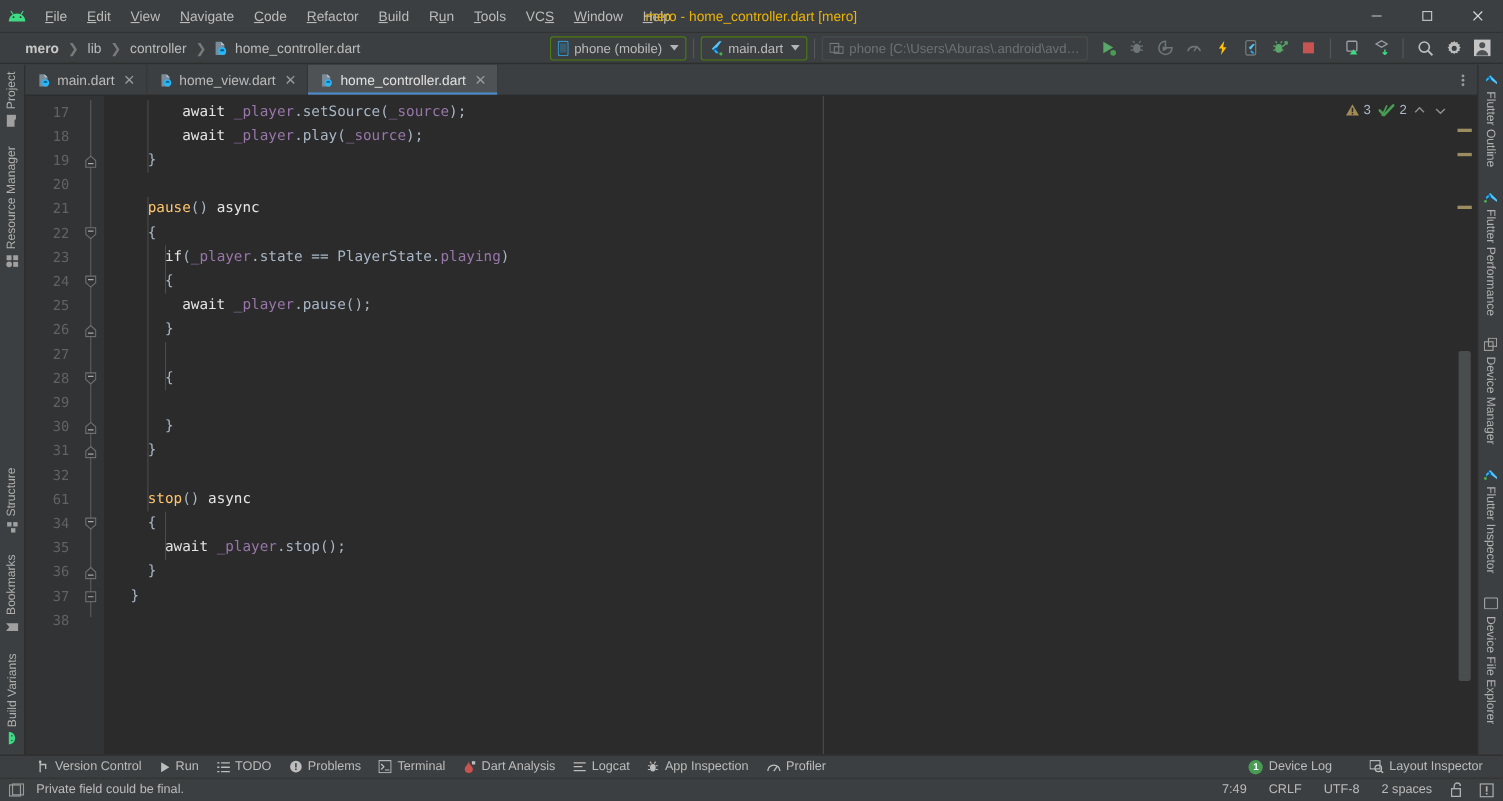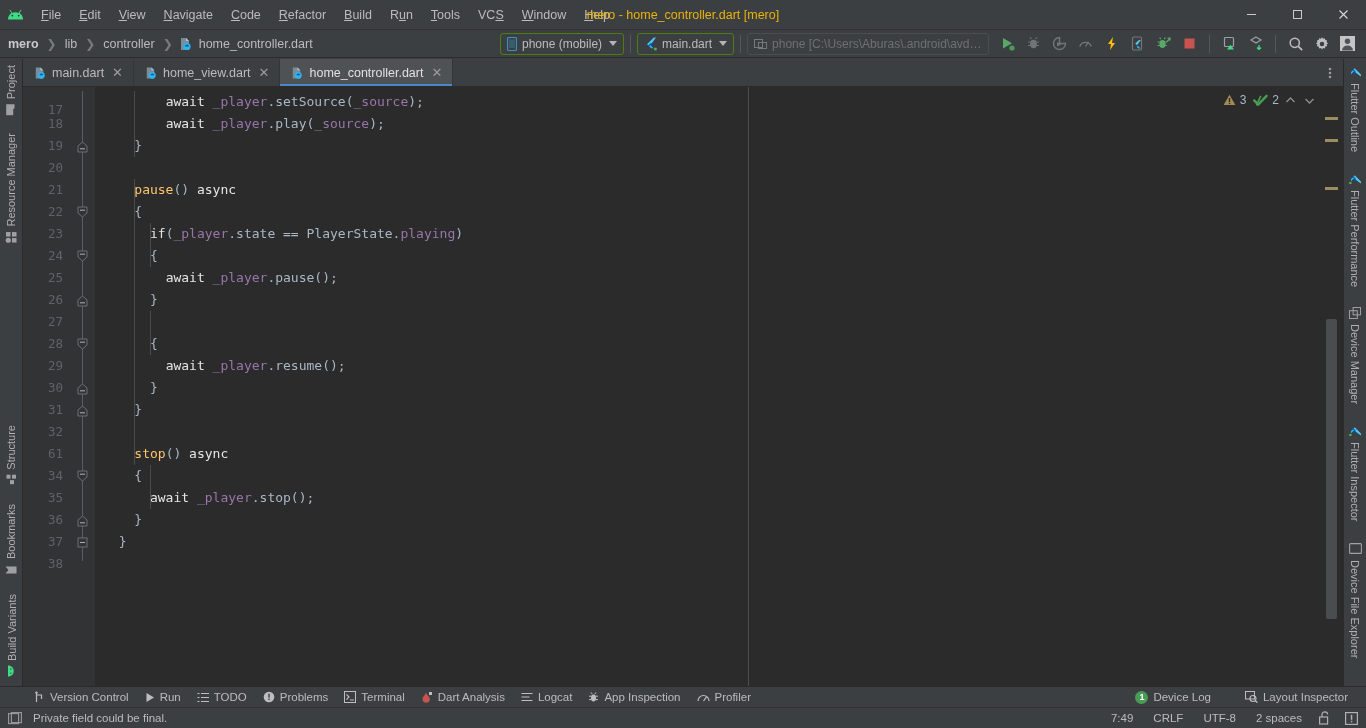--- a/index.html
+++ b/index.html
@@ -38,21 +38,21 @@
     color: #c0c0c0;
   }
 
   
   #toolbar {
     height: 28px; background: #3c3f41;
     display: flex; align-items: center;
     border-bottom: 1px solid #2b2b2b;
     position: relative;
   }
-  #breadcrumb { display: flex; align-items: center; padding-left: 5px; gap: 2px; }
+  #breadcrumb { display: flex; align-items: center; padding-left: 20px; gap: 2px; }
   .crumb {
     font-size: 12.5px; color: #bbbbbb; padding: 1px 3px; white-space: nowrap;
   }
   .crumb.bold { font-weight: bold; color: #c8c8c8; }
   .crumb-sep { color: #7a7a7a; font-size: 12px; padding: 0 3px; }
 
   .tb-combo {
     height: 22px; border: 1px solid #4d7c0f; background: #3c3f41;
     border-radius: 3px; display: flex; align-items: center;
     padding: 0 6px; gap: 5px; font-size: 12px; color: #bbbbbb;
@@ -483,21 +483,21 @@
             <circle cx="2" cy="3" r="1.3" fill="#9a9a9a"></circle>
             <circle cx="2" cy="7" r="1.3" fill="#9a9a9a"></circle>
             <circle cx="2" cy="11" r="1.3" fill="#9a9a9a"></circle>
           </svg>
       </div>
     </div>
 
     <div id="editor-body">
       <div id="gutter">
           <div id="fold-spine" style="top: 4px; height: 470px;"></div>
-          <div class="lnum" style="top: 12px;">17</div>
+          <div class="lnum" style="top: 4px;">17</div>
           <div class="lnum" style="top: 26px;">18</div>
           <div class="lnum" style="top: 48px;">19</div>
           <div class="foldmark" style="top: 48px;">
             <svg width="11" height="13" viewBox="0 0 11 13">
               <path d="M1 12 h9 v-6 l-4.5 -4 l-4.5 4 z" fill="#313335" stroke="#6d7072" stroke-width="1"></path>
               <path d="M3 8.8 h5" stroke="#a7a9ab" stroke-width="1.1"></path>
             </svg>
           </div>
           <div class="lnum" style="top: 70px;">20</div>
           <div class="lnum" style="top: 92px;">21</div>
@@ -579,21 +579,20 @@
           <div class="cline" style="top: 26px;">&nbsp;&nbsp;&nbsp;&nbsp;&nbsp;&nbsp;&nbsp;&nbsp;<span class="t-kw">await</span><span class="t-punc">&nbsp;</span><span class="t-field">_player</span><span class="t-punc">.play(</span><span class="t-field">_source</span><span class="t-punc">);</span></div>
           <div class="cline" style="top: 48px;">&nbsp;&nbsp;&nbsp;&nbsp;<span class="t-brace">}</span></div>
           <div class="cline" style="top: 70px;"></div>
           <div class="cline" style="top: 92px;">&nbsp;&nbsp;&nbsp;&nbsp;<span class="t-fn">pause</span><span class="t-punc">()&nbsp;</span><span class="t-kw">async</span></div>
           <div class="cline" style="top: 114px;">&nbsp;&nbsp;&nbsp;&nbsp;<span class="t-brace">{</span></div>
           <div class="cline" style="top: 136px;">&nbsp;&nbsp;&nbsp;&nbsp;&nbsp;&nbsp;<span class="t-kw">if</span><span class="t-punc">(</span><span class="t-field">_player</span><span class="t-punc">.state&nbsp;==&nbsp;PlayerState.</span><span class="t-field">playing</span><span class="t-punc">)</span></div>
           <div class="cline" style="top: 158px;">&nbsp;&nbsp;&nbsp;&nbsp;&nbsp;&nbsp;<span class="t-brace">{</span></div>
           <div class="cline" style="top: 180px;">&nbsp;&nbsp;&nbsp;&nbsp;&nbsp;&nbsp;&nbsp;&nbsp;<span class="t-kw">await</span><span class="t-punc">&nbsp;</span><span class="t-field">_player</span><span class="t-punc">.pause();</span></div>
           <div class="cline" style="top: 202px;">&nbsp;&nbsp;&nbsp;&nbsp;&nbsp;&nbsp;<span class="t-brace">}</span></div>
           <div class="cline" style="top: 246px;">&nbsp;&nbsp;&nbsp;&nbsp;&nbsp;&nbsp;<span class="t-brace">{</span></div>
-          <div class="cline" style="top: 268px;">&nbsp;&nbsp;&nbsp;&nbsp;&nbsp;&nbsp;&nbsp;&nbsp;<span class="t-kw">await</span><span class="t-punc">&nbsp;</span><span class="t-field">_player</span><span class="t-punc">.resume();</span></div>
           <div class="cline" style="top: 290px;">&nbsp;&nbsp;&nbsp;&nbsp;&nbsp;&nbsp;<span class="t-brace">}</span></div>
           <div class="cline" style="top: 312px;">&nbsp;&nbsp;&nbsp;&nbsp;<span class="t-brace">}</span></div>
           <div class="cline" style="top: 334px;"></div>
           <div class="cline" style="top: 356px;">&nbsp;&nbsp;&nbsp;&nbsp;<span class="t-fn">stop</span><span class="t-punc">()&nbsp;</span><span class="t-kw">async</span></div>
           <div class="cline" style="top: 378px;">&nbsp;&nbsp;&nbsp;&nbsp;<span class="t-brace">{</span></div>
           <div class="cline" style="top: 400px;">&nbsp;&nbsp;&nbsp;&nbsp;&nbsp;&nbsp;<span class="t-kw">await</span><span class="t-punc">&nbsp;</span><span class="t-field">_player</span><span class="t-punc">.stop();</span></div>
           <div class="cline" style="top: 422px;">&nbsp;&nbsp;&nbsp;&nbsp;<span class="t-brace">}</span></div>
           <div class="cline" style="top: 444px;">&nbsp;&nbsp;<span class="t-brace">}</span></div>
           <div class="cline" style="top: 466px;"></div>
           <div class="indent-guide" style="left: 39.28px; top: 92px; height: 286px;"></div>

